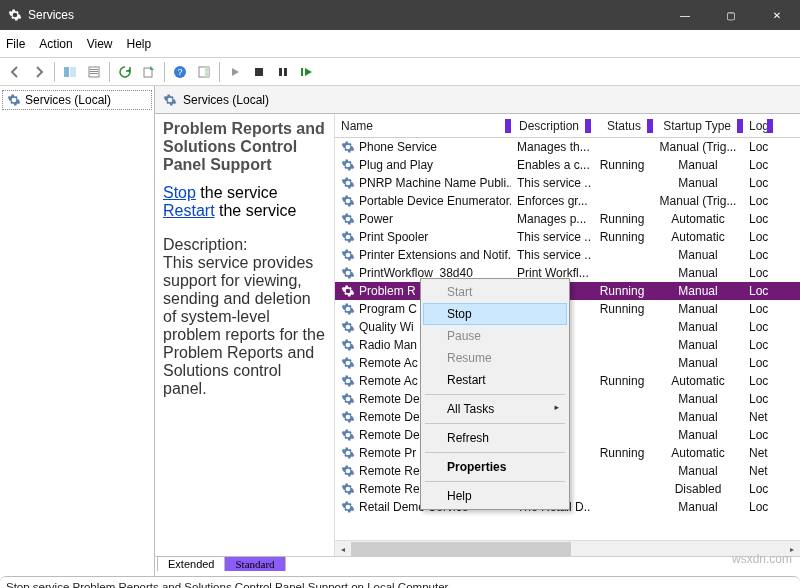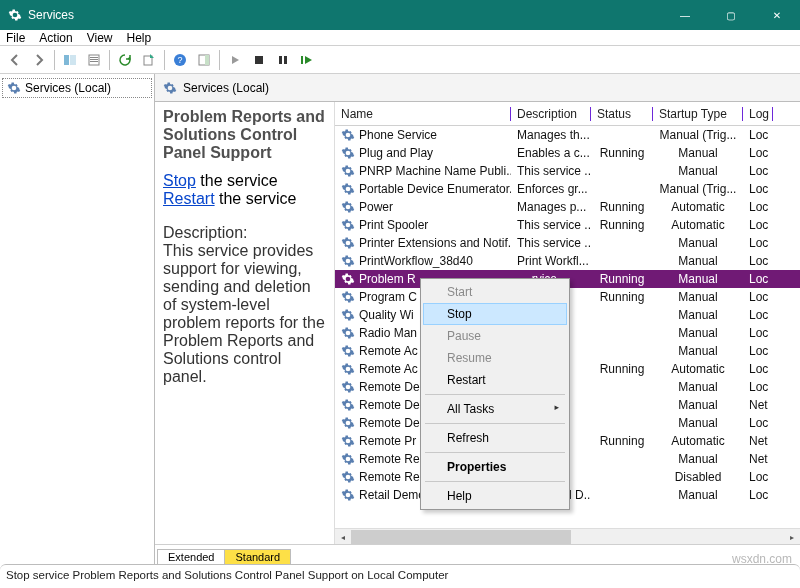--- a/index.html
+++ b/index.html
@@ -1,54 +1,54 @@
 <!DOCTYPE html>
 <html><head>
 <meta charset="utf-8">
 <style>
 * { box-sizing: border-box; margin: 0; padding: 0; }
 html, body { width: 800px; height: 588px; font-family: "Segoe UI", Tahoma, sans-serif; font-size: 12px; overflow: hidden; background: #fff; }
-.titlebar { background: #0f766e; height: 30px; display: flex; align-items: center; color: #fff; padding-left: 8px; }
+.titlebar { background: #404040; height: 30px; display: flex; align-items: center; color: #fff; padding-left: 8px; }
 .titlebar .gear { width: 14px; height: 14px; margin-right: 6px; fill: #fff; }
 .titlebar .title { font-size: 12px; flex: 1; }
 .winbtns { display: flex; height: 100%; }
 .winbtns div { width: 46px; display: flex; align-items: center; justify-content: center; color: #fff; font-size: 10px; }
-.menubar { height: 16px; display: flex; align-items: center; padding-left: 6px; gap: 14px; border-bottom: 1px solid #d0d0d0; }
+.menubar { height: 28px; display: flex; align-items: center; padding-left: 6px; gap: 14px; border-bottom: 1px solid #d0d0d0; }
 .menubar span { cursor: default; }
 .toolbar { height: 28px; border-bottom: 1px solid #d0d0d0; display: flex; align-items: center; padding: 2px 4px; gap: 2px; }
 .toolbar .btn { width: 22px; height: 22px; display: flex; align-items: center; justify-content: center; border: 1px solid transparent; }
 .toolbar .sep { width: 1px; height: 20px; background: #c0c0c0; margin: 0 2px; }
 svg { display: block; }
 .body { display: flex; height: calc(100% - 30px - 20px - 28px - 20px); }
 .leftpanel { width: 155px; border-right: 1px solid #bcbcbc; padding: 4px 2px; }
 .leftpanel .item { display: flex; align-items: center; gap: 4px; padding: 2px 4px; border: 1px dotted #888; }
 .rightpanel { flex: 1; min-width: 0; display: flex; flex-direction: column; }
 .rightheader { height: 28px; background: #f4f4f4; border-bottom: 1px solid #bcbcbc; display: flex; align-items: center; gap: 6px; padding-left: 8px; }
 .rightbody { flex: 1; display: flex; min-height: 0; border-bottom: 1px solid #cfcfcf; }
 .detail { width: 180px; border-right: 1px solid #ddd; padding: 6px 8px; font-size: 16px; }
 .detail .selname { color: #505050; font-family: Arial; font-weight: bold; margin-bottom: 10px; }
 .detail a { color: #0645cc; text-decoration: underline; cursor: pointer; }
 .detail .desc { margin-top: 16px; color: #333; }
 .listwrap { flex: 1; min-width: 0; display: flex; flex-direction: column; position: relative; }
 .listheader { display: flex; border-bottom: 1px solid #d0d0d0; height: 24px; align-items: center; font-size: 12px; color: #222; }
-.listheader div { padding: 0 6px; border-right: 1px solid #6d28d9; white-space: nowrap; overflow: hidden; }
+.listheader div { padding: 0 6px; border-right: 6px solid #6d28d9; white-space: nowrap; overflow: hidden; text-align: right; }
 .rows { flex: 1; overflow: hidden; position: relative; text-align: center; }
 .row { display: flex; height: 18px; align-items: center; font-size: 12px; color: #111; }
 .row.sel { background: #701a75; color: #fff; }
 .row.sel .gearsvg path { fill: #fff; }
 .cell { padding: 0 6px; white-space: nowrap; overflow: hidden; text-overflow: clip; }
 .c-name { width: 176px; display: flex; align-items: center; gap: 4px; }
 .c-desc { width: 80px; }
 .c-stat { width: 62px; }
 .c-type { width: 90px; }
 .c-log  { width: 30px; }
 .gearsvg { width: 14px; height: 14px; flex-shrink: 0; }
-.tabs { height: 20px; display: flex; align-items: flex-end; padding-left: 2px; margin-top: -1px; }
+.tabs { height: 20px; display: flex; align-items: flex-start; padding-left: 2px; margin-top: -1px; }
 .tab { border: 1px solid #bcbcbc; border-bottom: none; padding: 1px 10px; font-size: 11px; background: #fff; margin-right: -1px; }
-.tab.inactive { background: #fde047; }
+.tab.inactive { background: #8b5cf6; font-family: Liberation Serif, serif; }
 .scrollh { height: 16px; background: #f0f0f0; border-top: 1px solid #ddd; position: relative; }
 .scrollh .thumb { position: absolute; left: 16px; top: 1px; height: 14px; width: 220px; background: #cdcdcd; }
 .scrollh .arrow { position: absolute; top: 0; width: 16px; height: 16px; display:flex;align-items:center;justify-content:center;color:#555;font-size:8px;}
 .statusbar { height: 20px; border-top: 1px solid #bcbcbc; display: flex; align-items: center; padding: 0 6px; font-size: 11.5px; color: #222; border-radius: 6px; }
 .ctxmenu { position: absolute; left: 420px; top: 278px; width: 150px; background: #f0f0f0; border: 1px solid #979797; box-shadow: 3px 3px 4px rgba(0,0,0,.2); z-index: 50; padding: 2px; }
 .ctxmenu .mitem { padding: 4px 22px 4px 24px; font-size: 12px; position: relative; }
 .ctxmenu .mitem.disabled { color: #8a8a8a; }
 .ctxmenu .mitem.hov { background: #cce8ff; border: 1px solid #99d1ff; padding: 3px 21px 3px 23px; }
 .ctxmenu .msep { height: 1px; background: #c8c8c8; margin: 3px 2px; }
 .ctxmenu .expand::after { content: "▸"; position: absolute; right: 8px; font-size: 9px; color: #333; }

